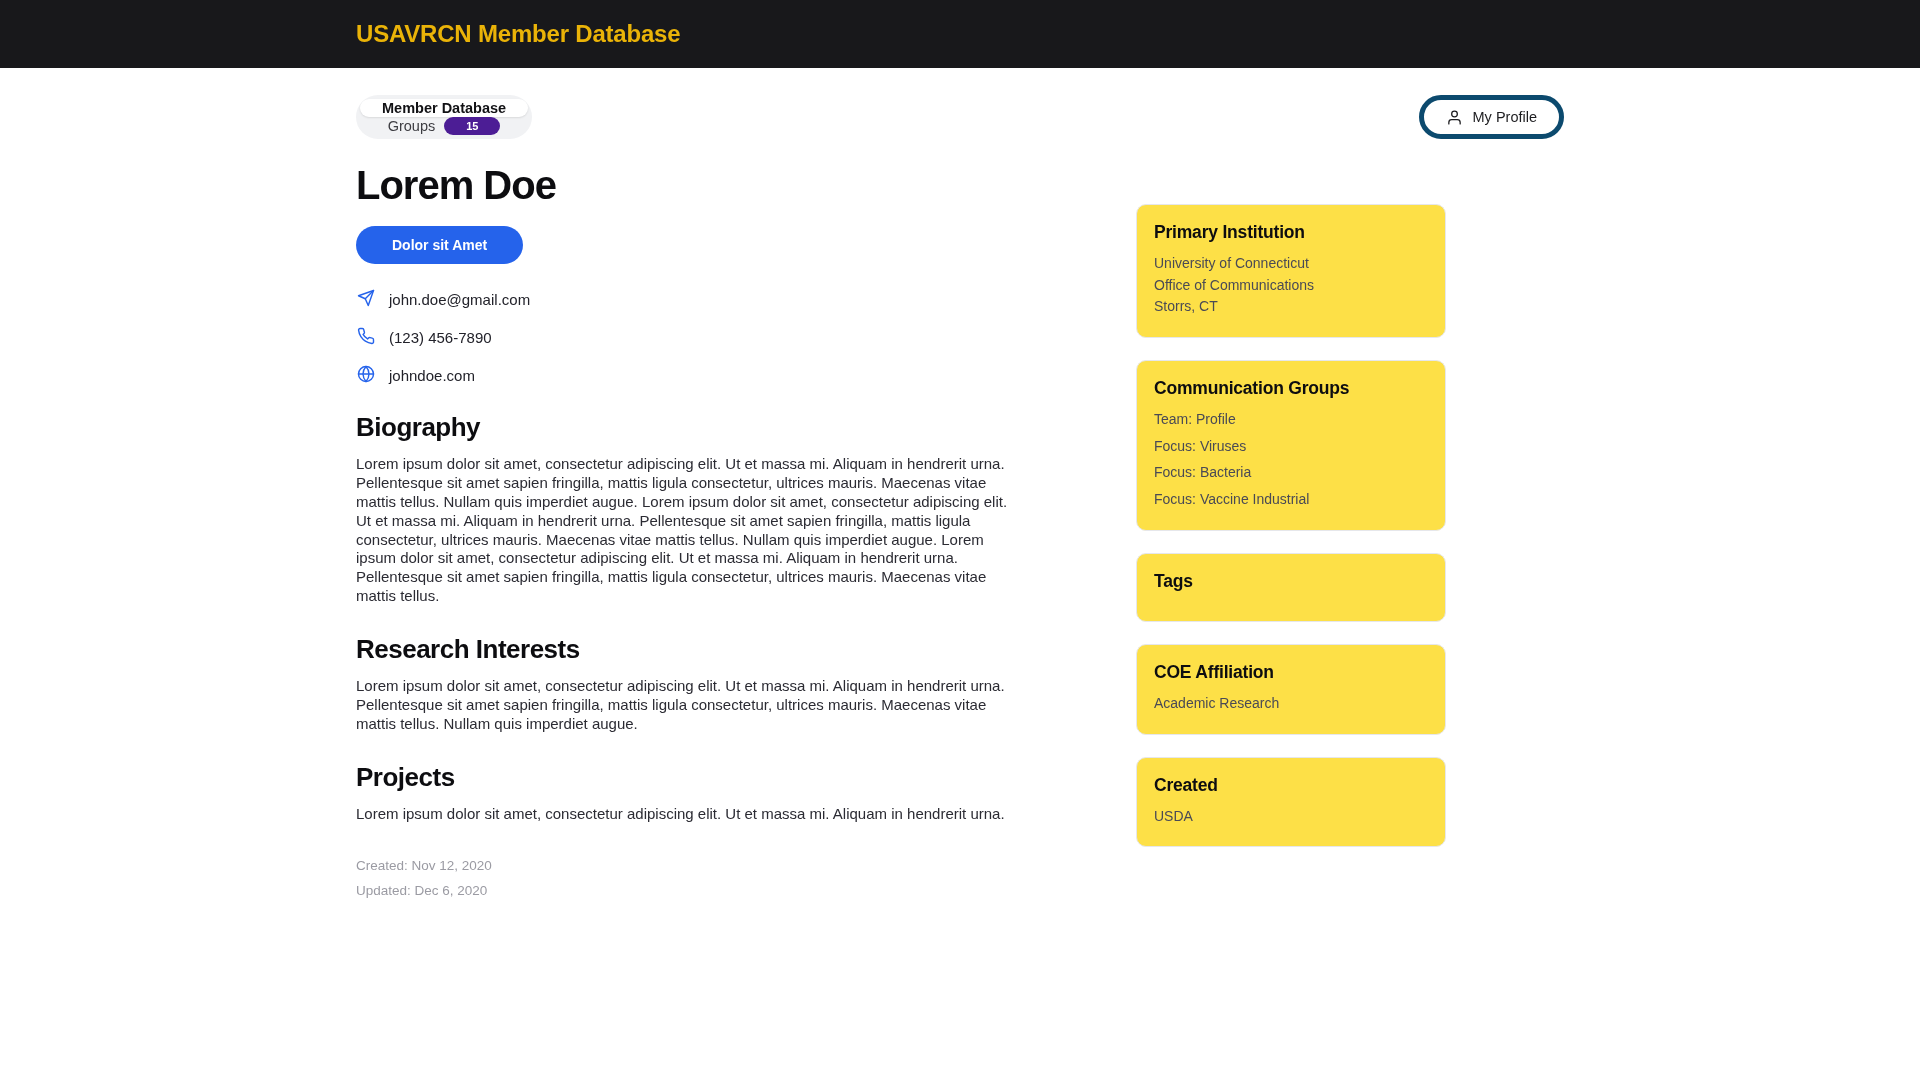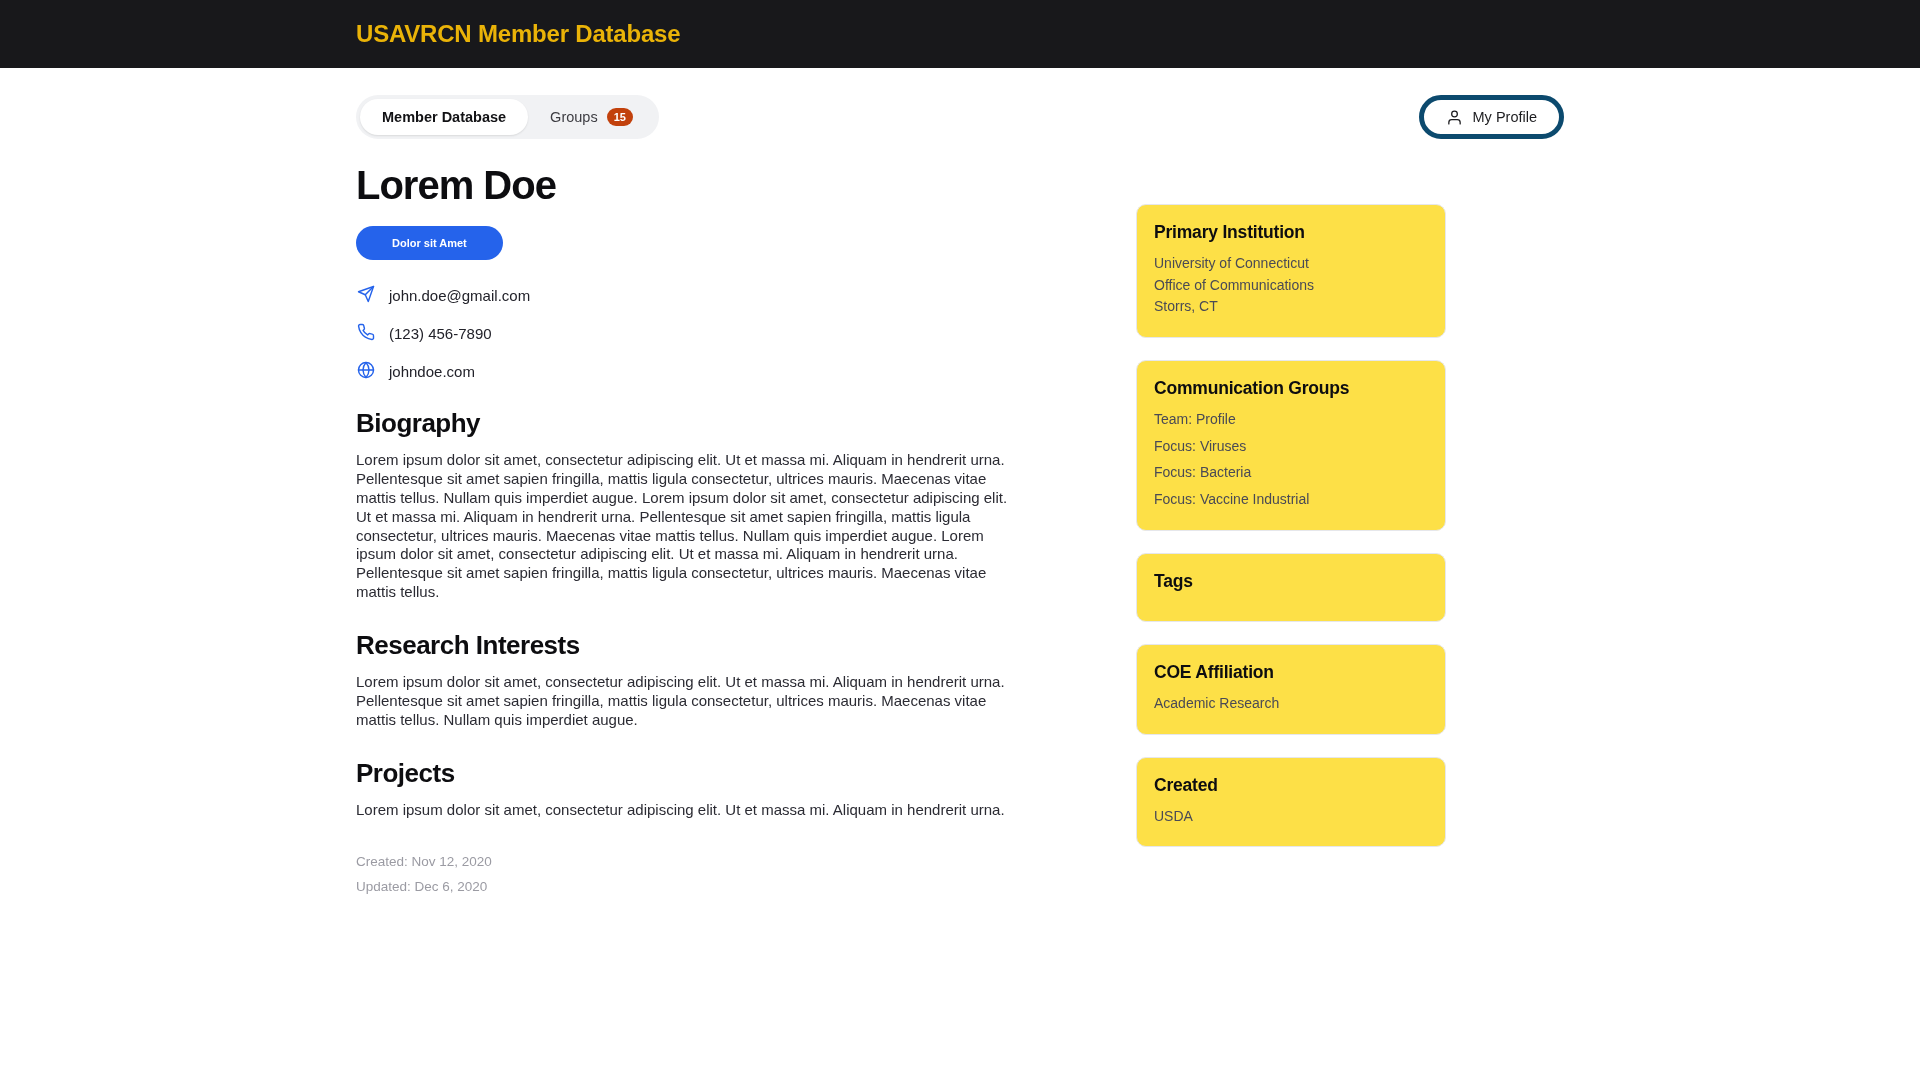--- a/index.html
+++ b/index.html
@@ -47,46 +47,47 @@
     padding-top: 27px;
   }
 
   .segmented {
     display: inline-flex;
     align-items: center;
     background: #f1f2f4;
     border-radius: 999px;
     padding: 4px;
     height: 44px;
+    flex-direction: column;
   }
   .seg-item {
     display: inline-flex;
     align-items: center;
     gap: 9px;
     height: 36px;
     padding: 0 22px;
     border-radius: 999px;
     font-size: 14.5px;
     color: #3d3d42;
     cursor: pointer;
     white-space: nowrap;
   }
   .seg-item.active {
     background: #ffffff;
     color: #111114;
     font-weight: bold;
     box-shadow: 0 1px 2px rgba(0,0,0,0.10);
   }
   .seg-badge {
-    background: #c2410c;
+    background: #4c1d95;
     color: #ffffff;
     font-size: 11px;
     font-weight: bold;
     border-radius: 999px;
-    padding: 2px 7px;
+    padding: 2px 22px;
     line-height: 1.3;
   }
 
   .profile-btn {
     display: inline-flex;
     align-items: center;
     gap: 10px;
     height: 44px;
     padding: 0 22px;
     border: 5px solid #0c4a6e;
@@ -112,21 +113,21 @@
     font-weight: bold;
     letter-spacing: -1px;
     color: #0d0d10;
     margin: 0 0 18px 0;
   }
 
   .role-pill {
     display: inline-block;
     background: #2563eb;
     color: #ffffff;
-    font-size: 11px;
+    font-size: 14px;
     font-weight: bold;
     border-radius: 999px;
     padding: 11px 36px;
     cursor: pointer;
   }
 
   .contact-list { margin-top: 24px; }
   .contact-row {
     display: flex;
     align-items: flex-end;

